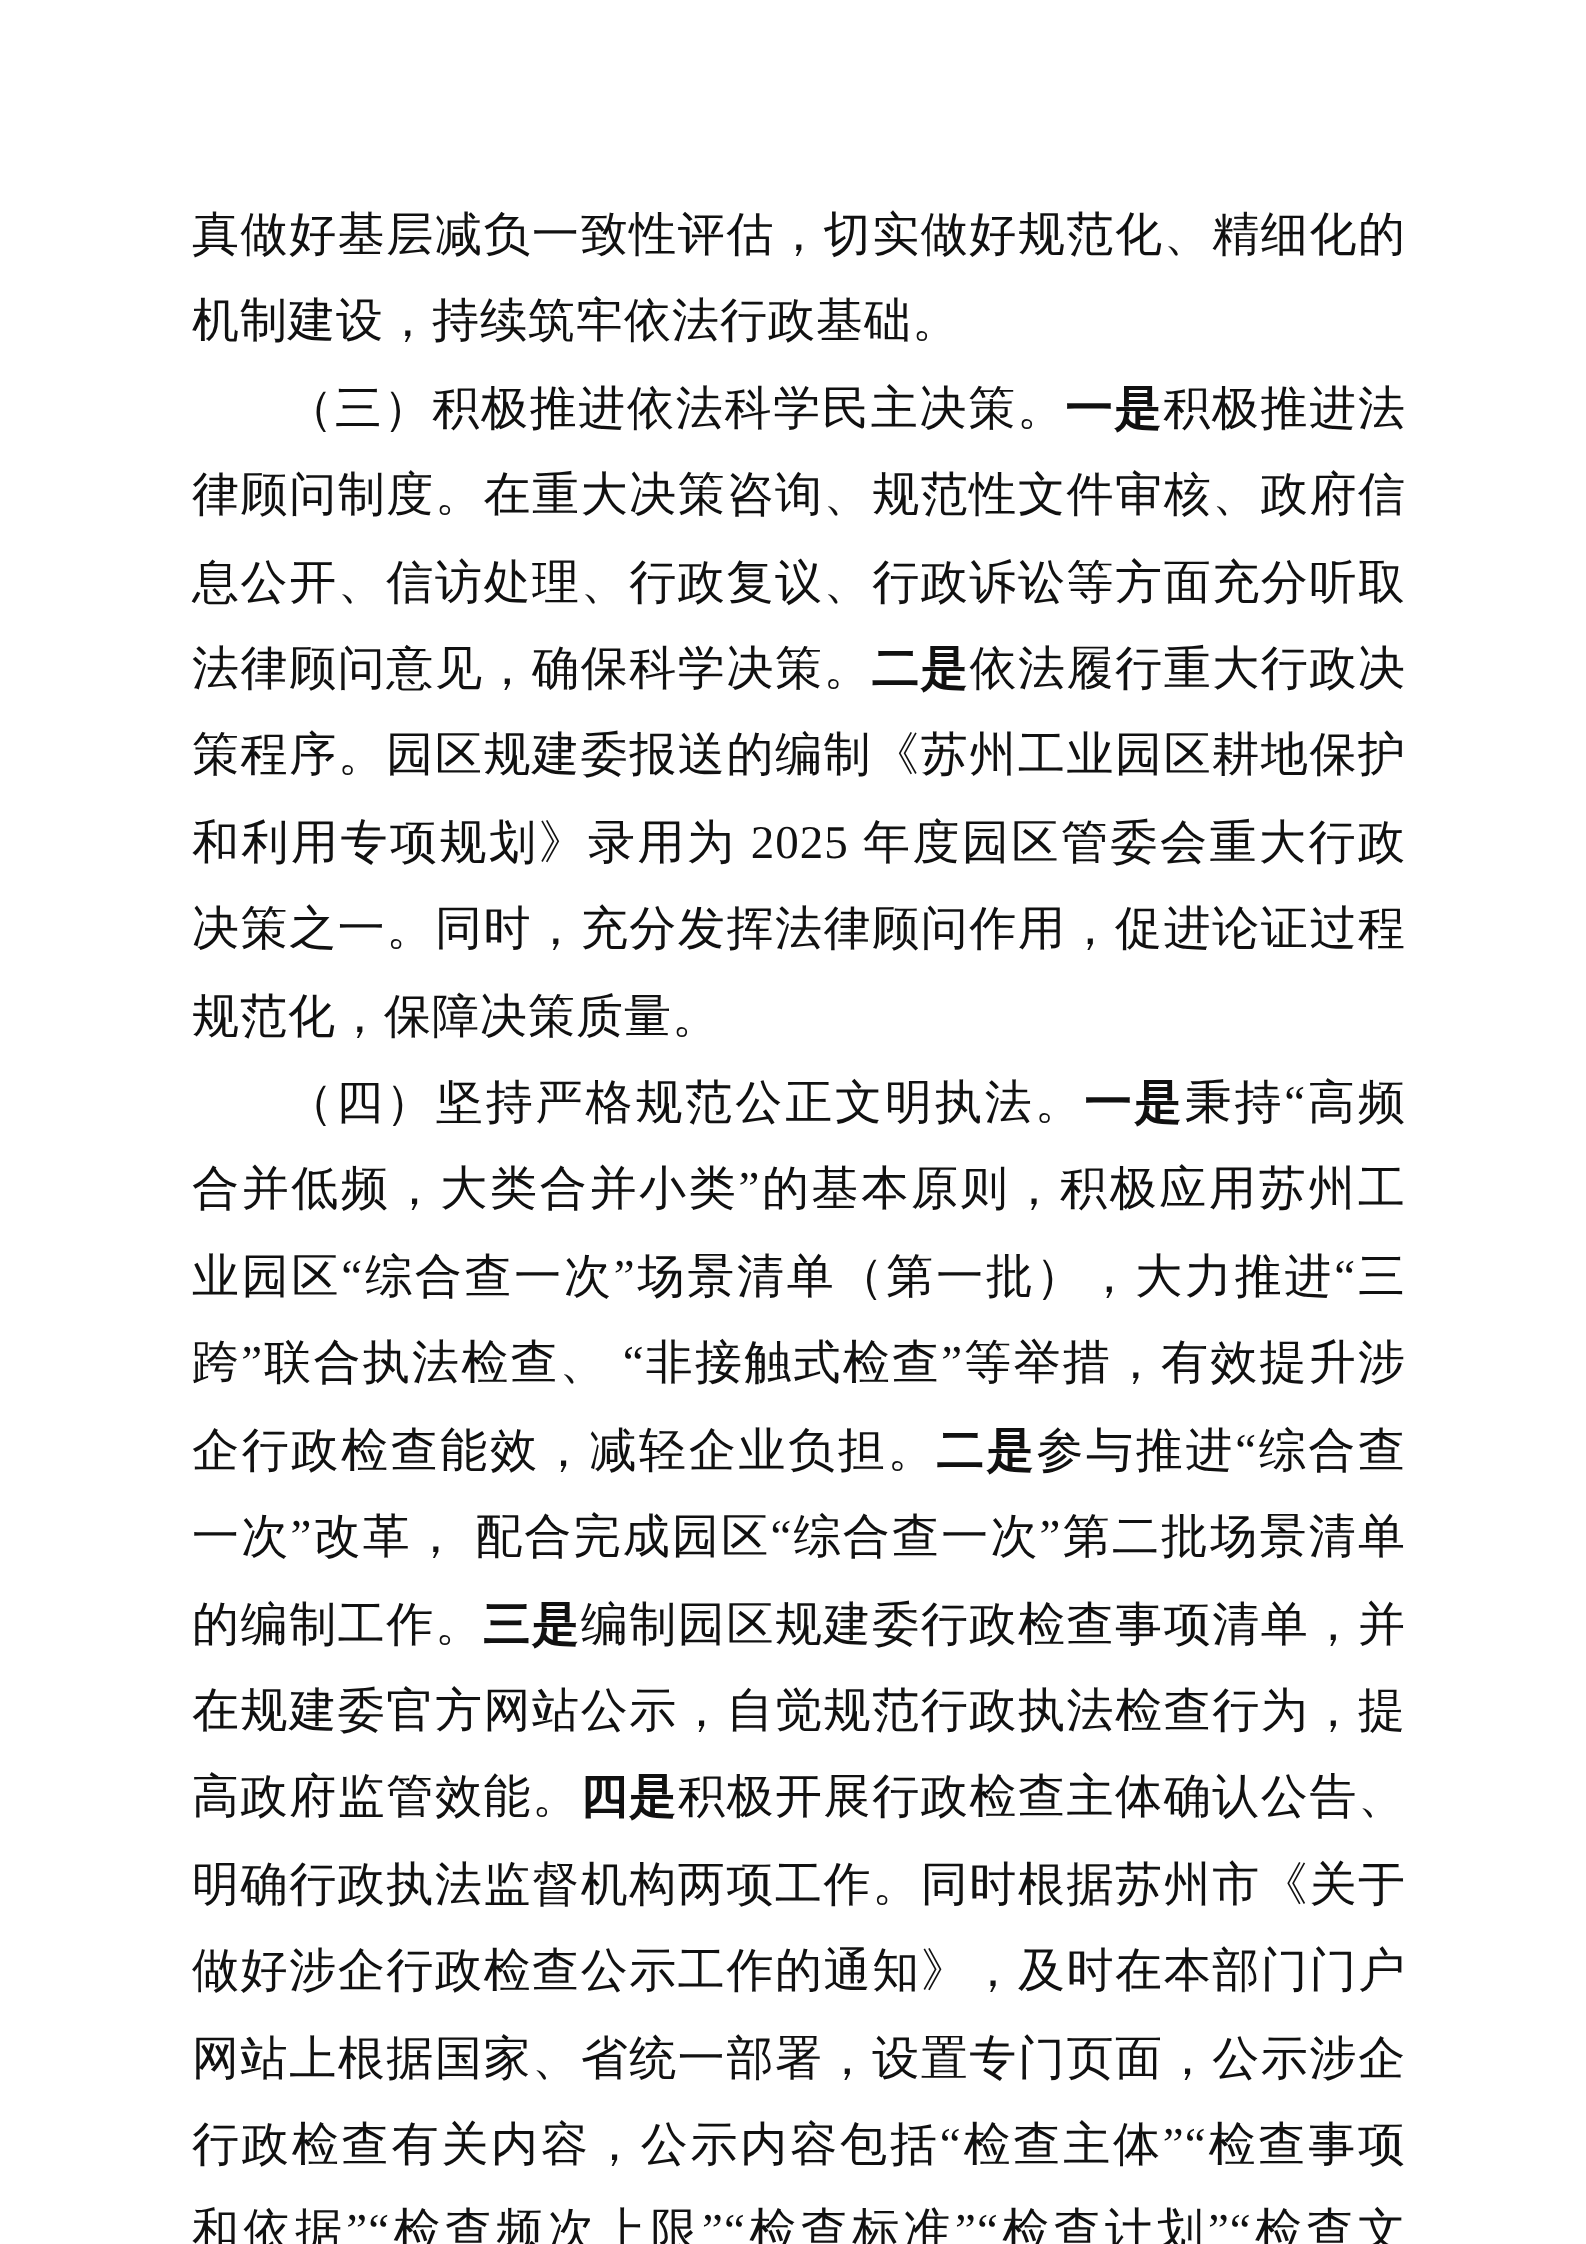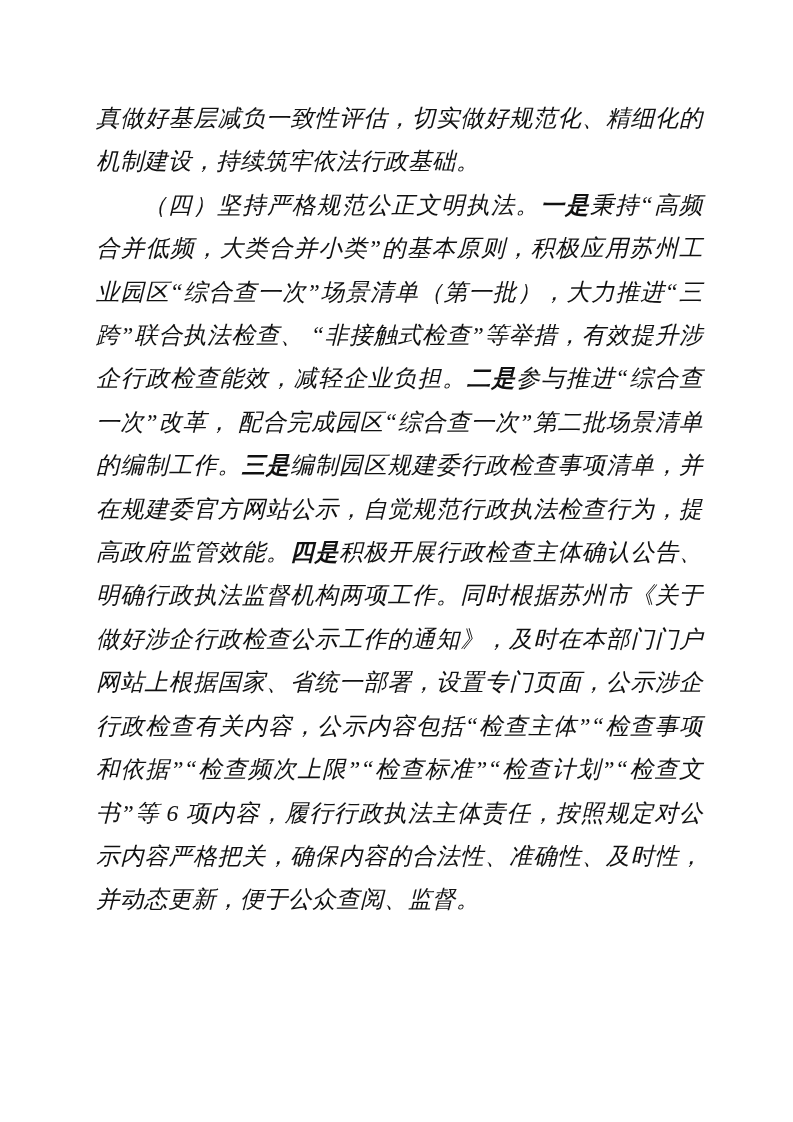--- a/index.html
+++ b/index.html
@@ -8,21 +8,20 @@
     background: #ffffff;
   }
   .page {
     position: relative;
     width: 793px;
     height: 1122px;
     background: #ffffff;
     overflow: hidden;
     font-family: "Liberation Serif", "DejaVu Serif", serif;
     color: #111111;
-    font-style: italic;
   }
   .text-block {
     position: absolute;
     left: 96px;
     top: 97px;
     width: 607px;
   }
   .para {
     margin: 0;
     font-size: 23.5px;
@@ -40,15 +39,16 @@
   .run.bold {
     font-weight: bold;
   }
 </style>
 </head>
 <body>
 
 <div class="page">
   <div class="text-block">
       <p class="para"><span class="run">真做好基层减负一致性评估，切实做好规范化、精细化的机制建设，持续筑牢依法行政基础。</span></p>
+      <p class="para indent"><span class="run">（三）积极推进依法科学民主决策。</span><span class="run bold">一是</span><span class="run">积极推进法律顾问制度。在重大决策咨询、规范性文件审核、政府信息公开、信访处理、行政复议、行政诉讼等方面充分听取法律顾问意见，确保科学决策。</span><span class="run bold">二是</span><span class="run">依法履行重大行政决策程序。园区规建委报送的编制《苏州工业园区耕地保护和利用专项规划》录用为 2025 年度园区管委会重大行政决策之一。同时，充分发挥法律顾问作用，促进论证过程规范化，保障决策质量。</span></p>
       <p class="para indent"><span class="run">（四）坚持严格规范公正文明执法。</span><span class="run bold">一是</span><span class="run">秉持“高频合并低频，大类合并小类”的基本原则，积极应用苏州工业园区“综合查一次”场景清单（第一批），大力推进“三跨”联合执法检查、 “非接触式检查”等举措，有效提升涉企行政检查能效，减轻企业负担。</span><span class="run bold">二是</span><span class="run">参与推进“综合查一次”改革， 配合完成园区“综合查一次”第二批场景清单的编制工作。</span><span class="run bold">三是</span><span class="run">编制园区规建委行政检查事项清单，并在规建委官方网站公示，自觉规范行政执法检查行为，提高政府监管效能。</span><span class="run bold">四是</span><span class="run">积极开展行政检查主体确认公告、明确行政执法监督机构两项工作。同时根据苏州市《关于做好涉企行政检查公示工作的通知》，及时在本部门门户网站上根据国家、省统一部署，设置专门页面，公示涉企行政检查有关内容，公示内容包括“检查主体”“检查事项和依据”“检查频次上限”“检查标准”“检查计划”“检查文书”等 6 项内容，履行行政执法主体责任，按照规定对公示内容严格把关，确保内容的合法性、准确性、及时性，并动态更新，便于公众查阅、监督。</span></p>
     </div>
 </div>
 
 </body></html>

